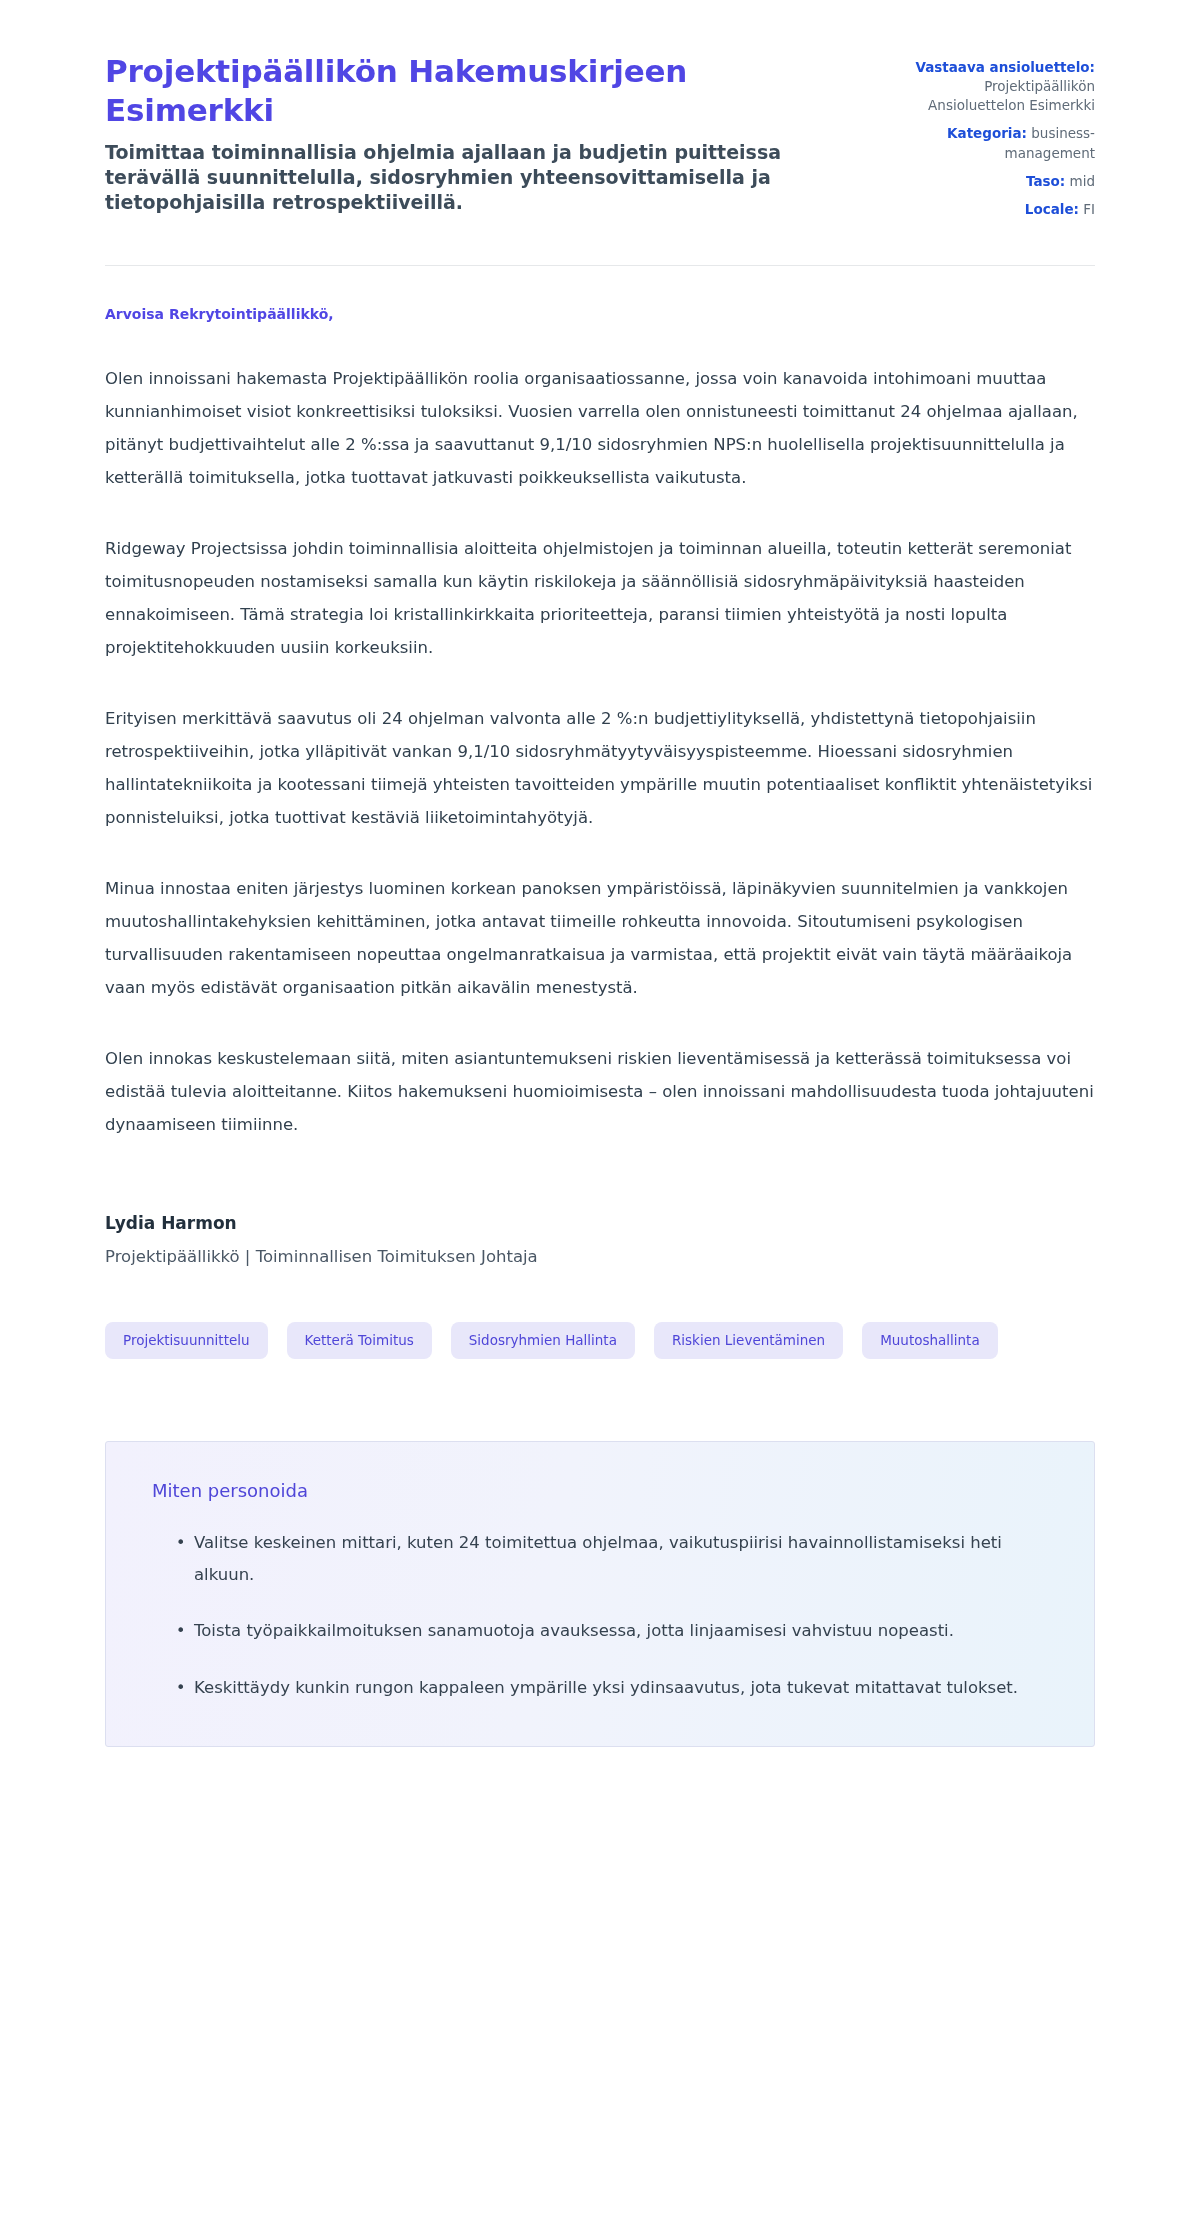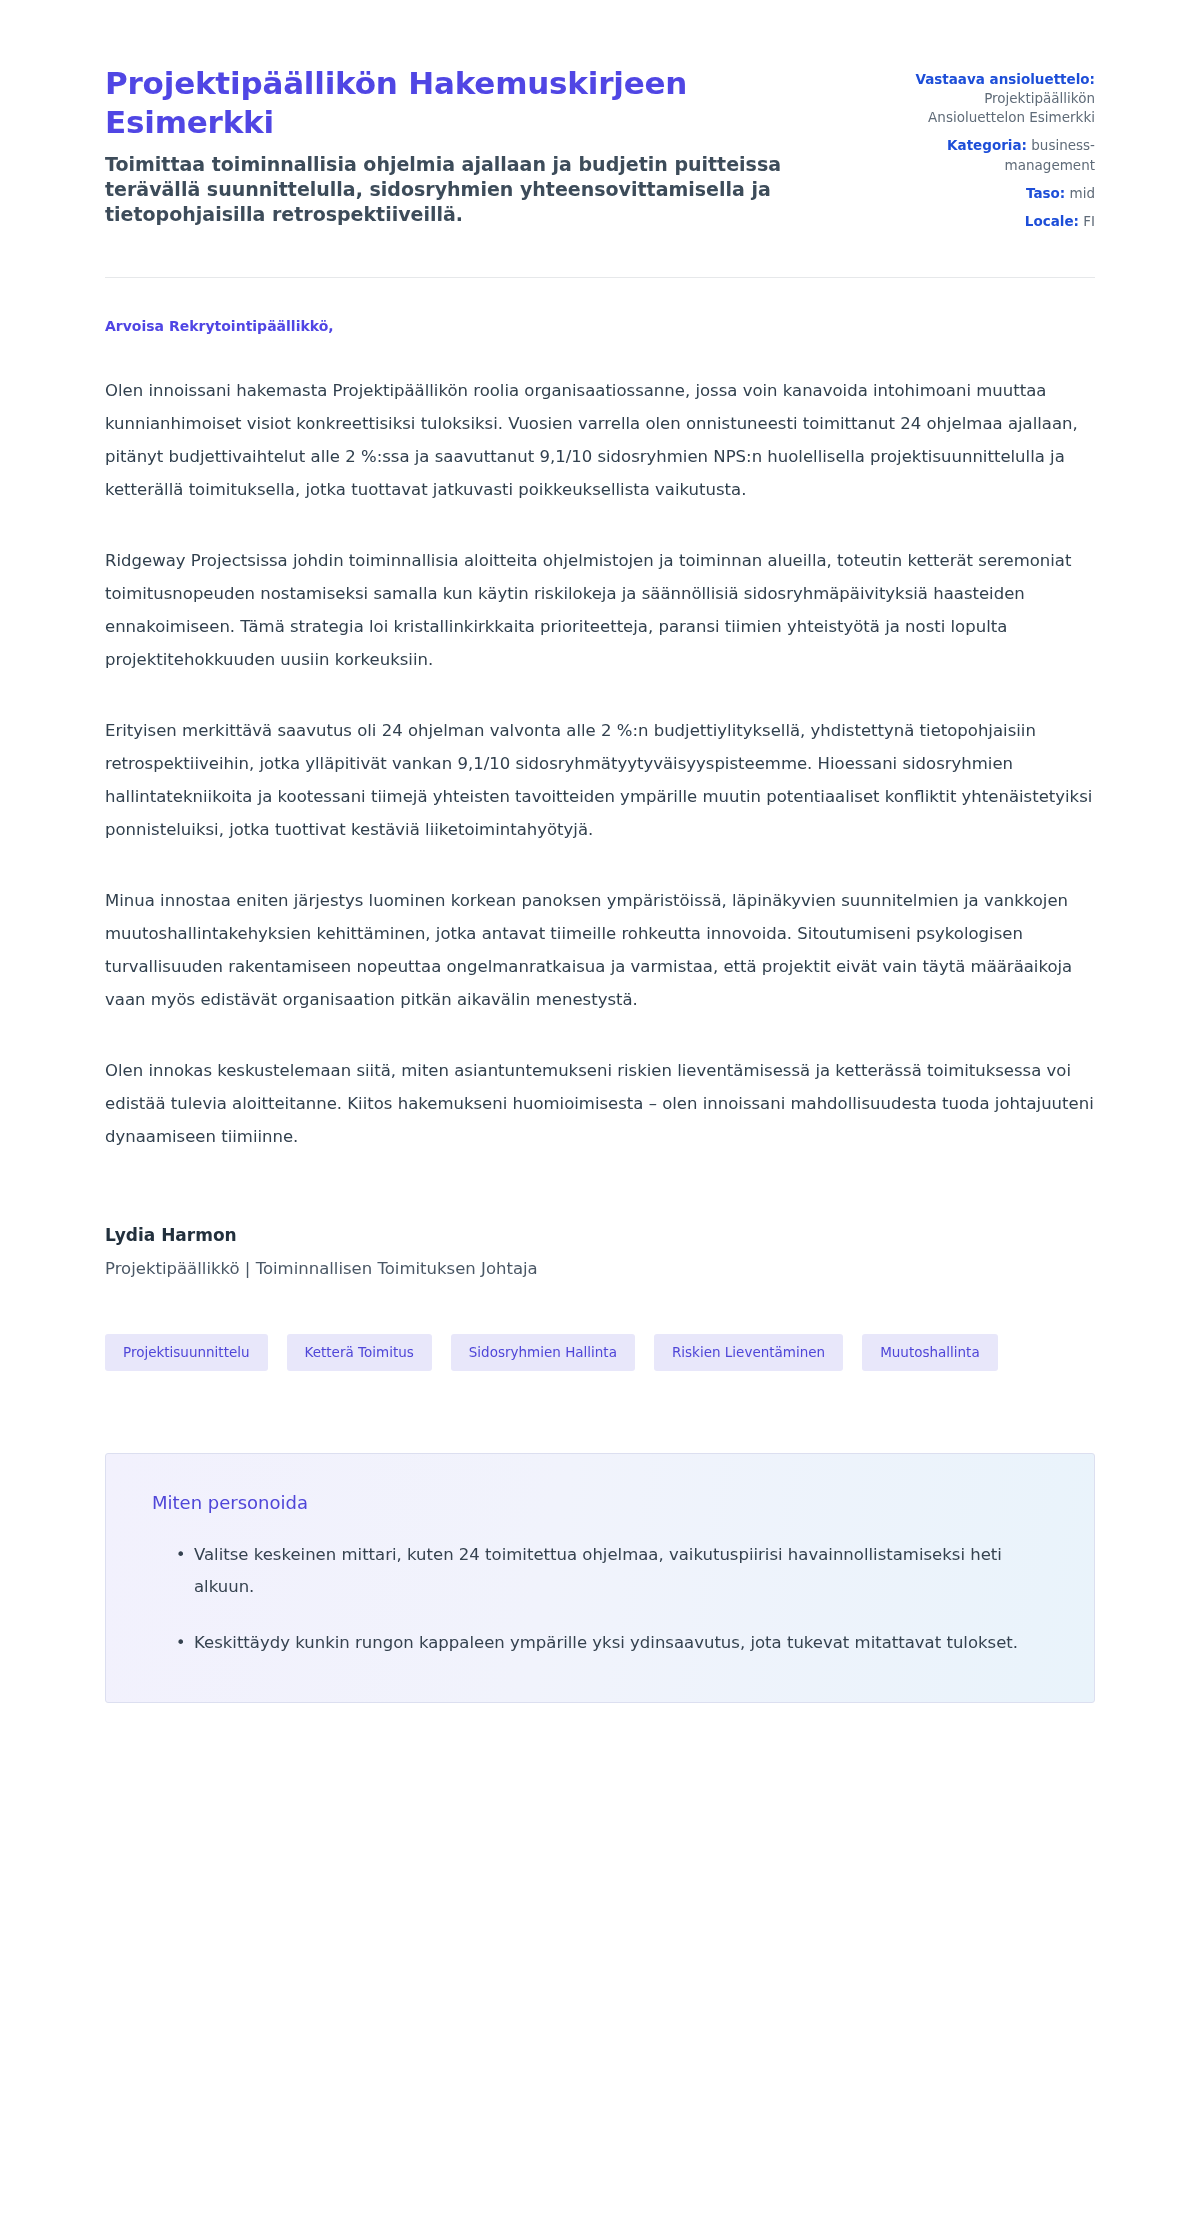--- a/index.html
+++ b/index.html
@@ -11,21 +11,21 @@
     width: 1200px;
     min-height: 2239px;
     font-family: "DejaVu Sans", "Liberation Sans", sans-serif;
     color: #2f3b४6;
     color: #2f3b46;
     -webkit-font-smoothing: antialiased;
   }
   .page {
     width: 1200px;
     box-sizing: border-box;
-    padding: 12px 105px;
+    padding: 0 105px;
     position: relative;
   }
 
   
   .header {
     display: flex;
     align-items: flex-start;
     justify-content: space-between;
     padding-top: 52px;
     gap: 40px;
@@ -113,21 +113,21 @@
     display: flex;
     flex-wrap: wrap;
     gap: 14px 19px;
     max-width: 900px;
   }
   .tag {
     background: #e8e7fa;
     color: #4f46d8;
     font-size: 13.5px;
     padding: 10px 18px 11px 18px;
-    border-radius: 3px;
+    border-radius: 8px;
     white-space: nowrap;
   }
 
   
   .tipbox {
     margin-top: 82px;
     margin-bottom: 100px;
     background: linear-gradient(100deg, #f2f1fd 0%, #f1f3fc 45%, #e9f3fb 100%);
     border: 1px solid #dcdff0;
     border-radius: 3px;
@@ -215,17 +215,18 @@
     <span class="tag">Ketterä Toimitus</span>
     <span class="tag">Sidosryhmien Hallinta</span>
     <span class="tag">Riskien Lieventäminen</span>
     <span class="tag">Muutoshallinta</span>
   </div>
 
   <div class="tipbox">
     <h2 class="tip-title">Miten personoida</h2>
     <ul class="tip-list">
       <li class="tip-item">Valitse keskeinen mittari, kuten 24 toimitettua ohjelmaa, vaikutuspiirisi havainnollistamiseksi heti alkuun.</li>
+      <li class="tip-item">Toista työpaikkailmoituksen sanamuotoja avauksessa, jotta linjaamisesi vahvistuu nopeasti.</li>
       <li class="tip-item">Keskittäydy kunkin rungon kappaleen ympärille yksi ydinsaavutus, jota tukevat mitattavat tulokset.</li>
     </ul>
   </div>
 
 </div>
 
 </body></html>

